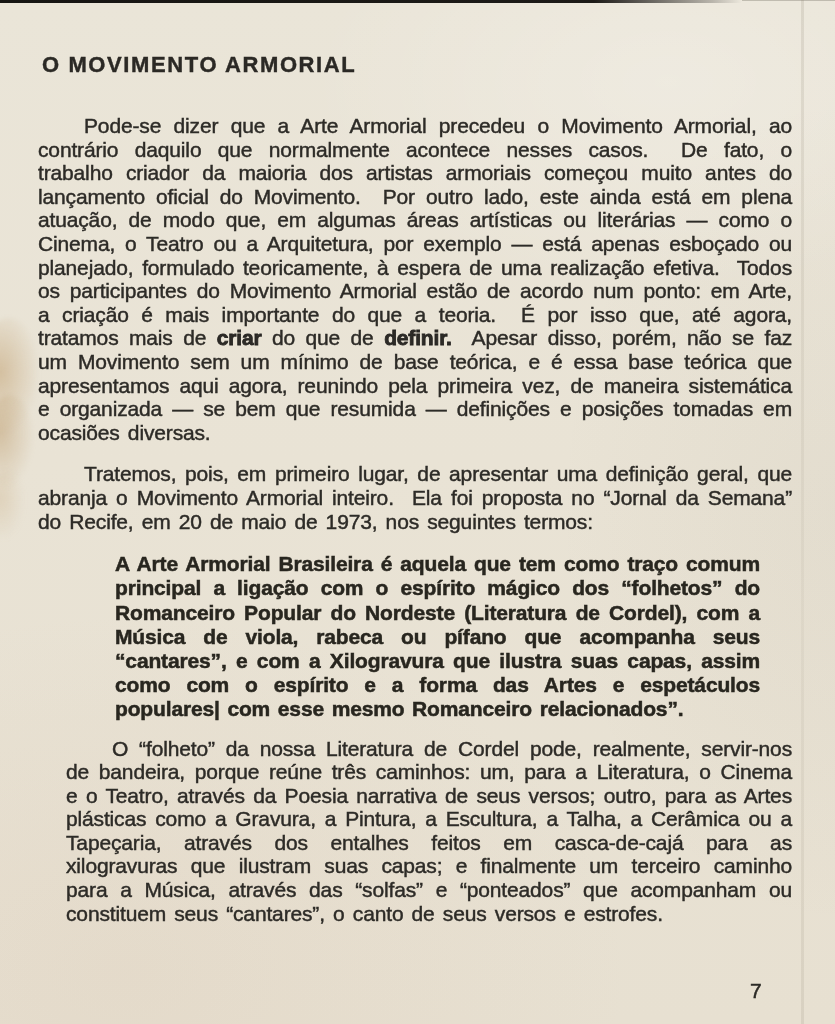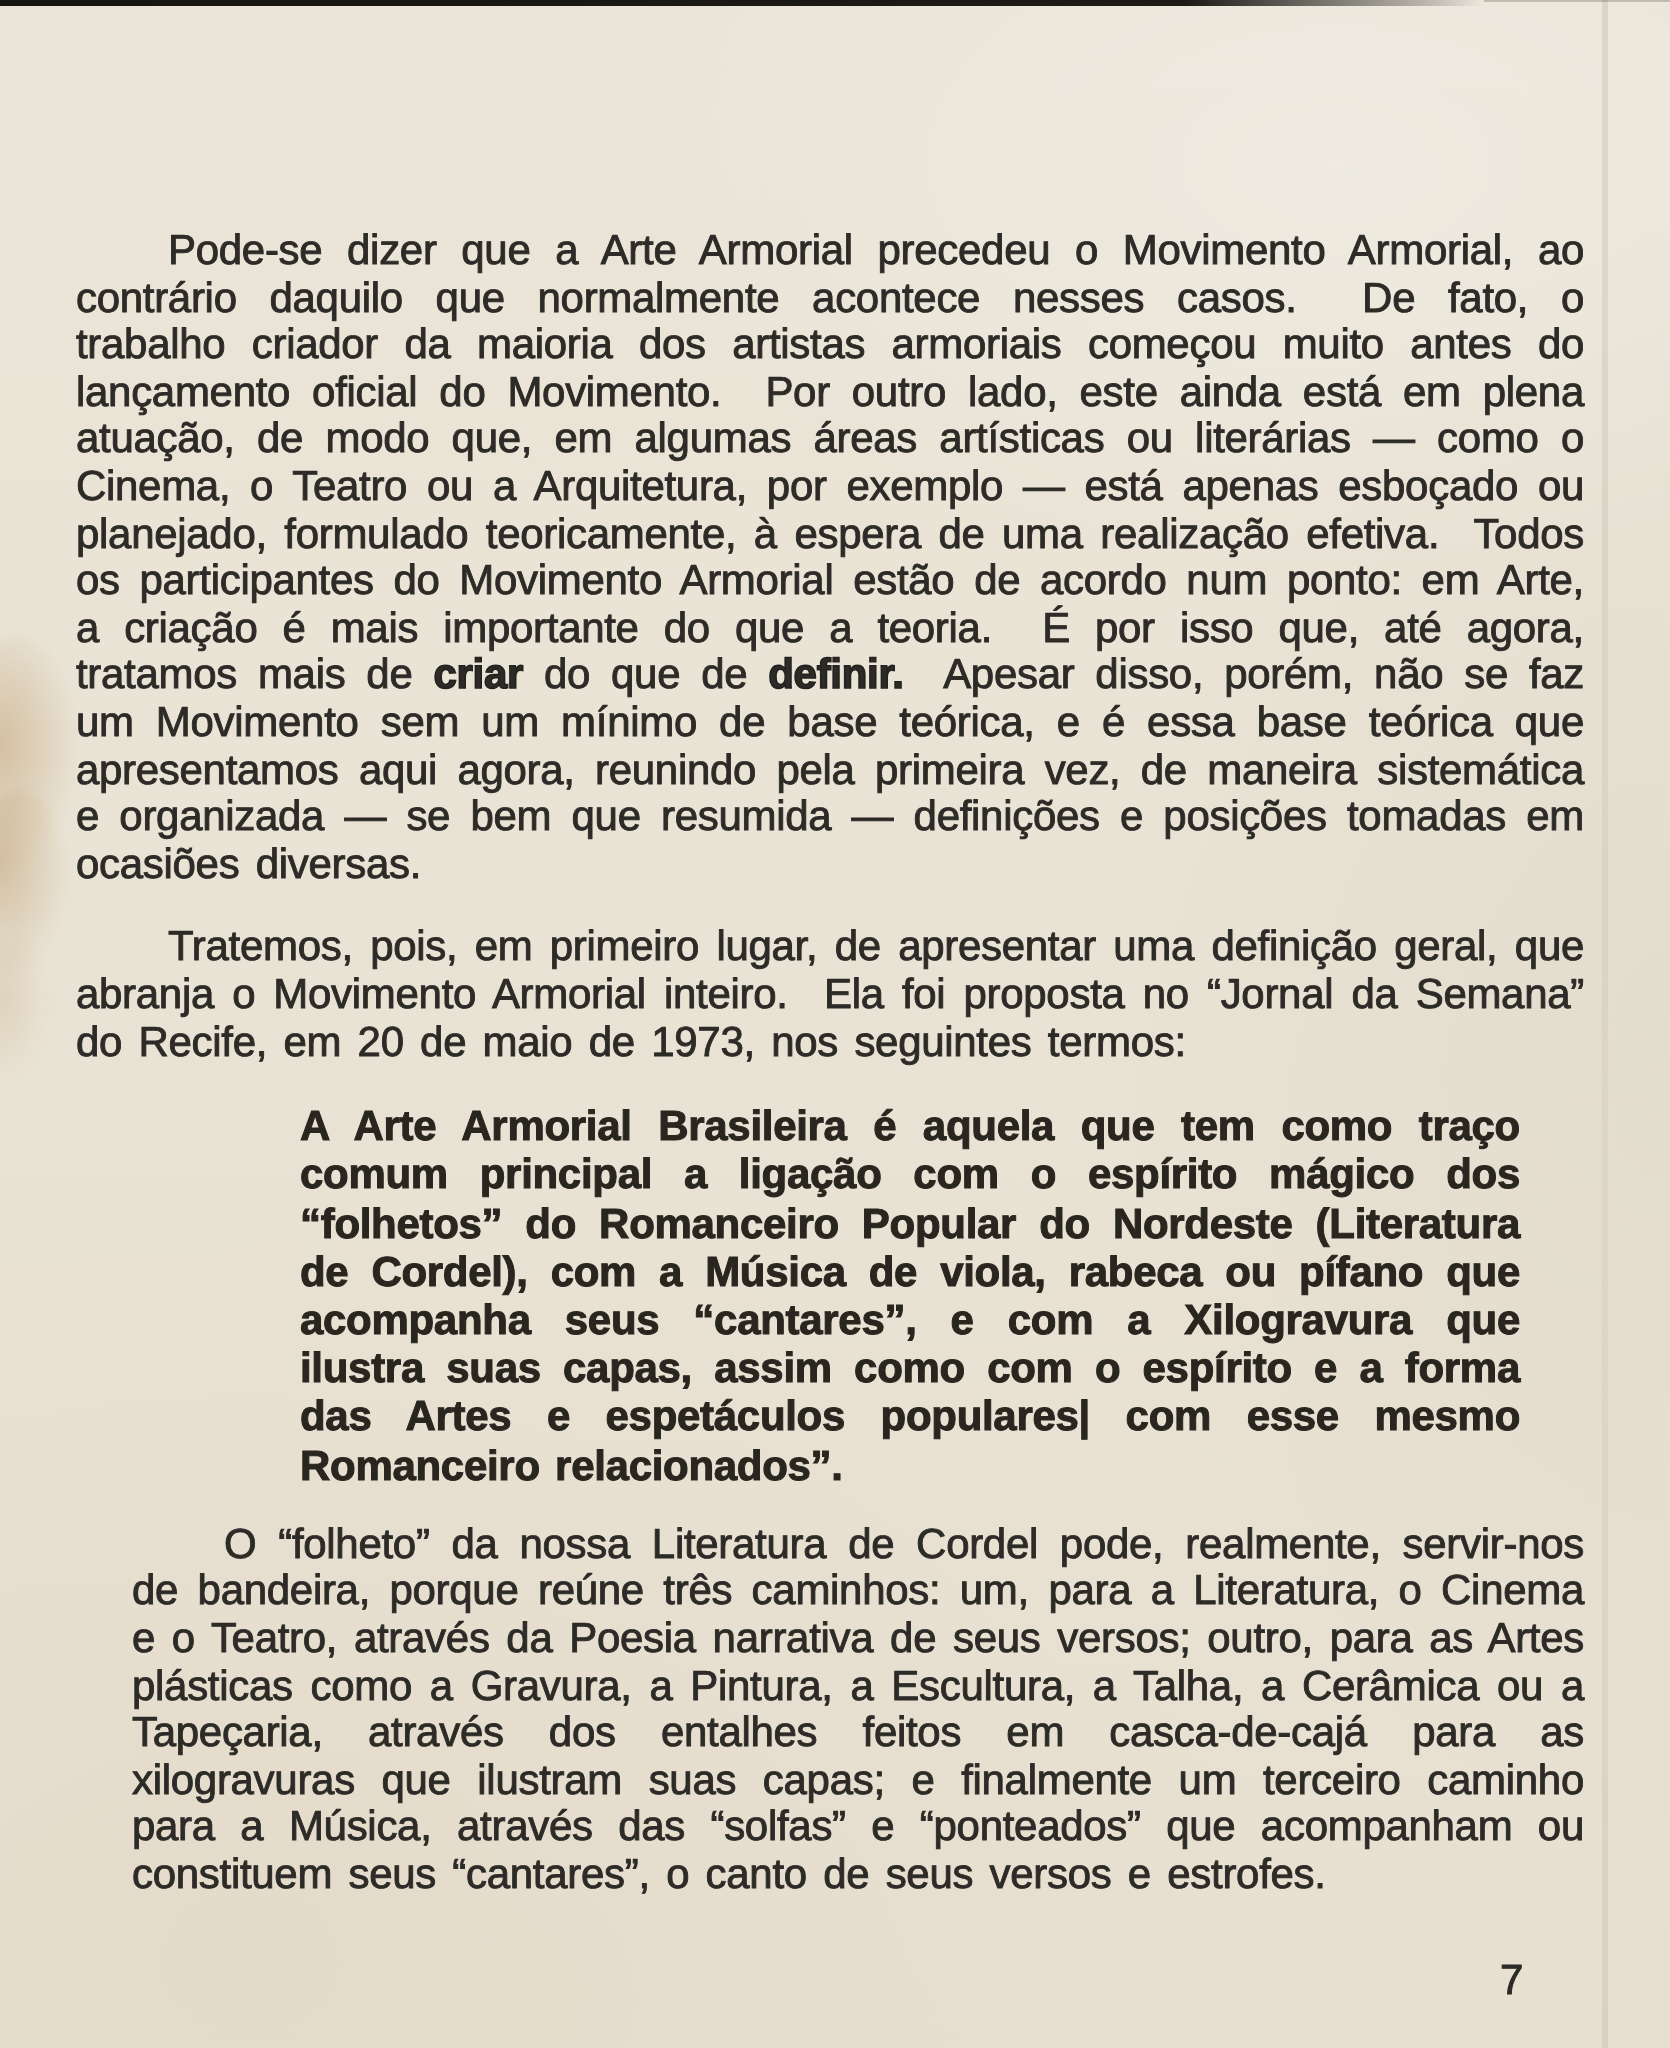--- a/index.html
+++ b/index.html
@@ -73,21 +73,21 @@
     word-spacing: 2.5px;
     color: #2d2b27;
     -webkit-text-stroke: 0.45px #2d2b27;
   }
   .body-par b, .body-par strong {
     -webkit-text-stroke: 0.8px #24221f;
   }
   .par-2 { margin-top: 18px; }
   .par-4 { margin-top: 15px; margin-left: 28px; }
   .quote {
-    margin: 19px 32px 0 112px;
+    margin: 19px 32px 0 77px;
     font-size: 21px; line-height: 24.2px;
     font-weight: bold;
     text-align: justify;
     text-indent: 0;
     white-space: pre-wrap;
     letter-spacing: -0.15px;
     word-spacing: 2px;
     color: #28261f;
     -webkit-text-stroke: 0.5px #28261f;
   }
@@ -103,20 +103,21 @@
 
 <div class="page">
 
   <div class="scan-top-line"></div>
   <div class="scan-top-line-right"></div>
   <div class="crease"></div>
   <div class="stain stain-1"></div>
   <div class="stain stain-2"></div>
   <div class="stain stain-3"></div>
 
+  <h1 class="page-title">O MOVIMENTO ARMORIAL</h1>
 
   <div class="text-column">
 
     <p class="body-par par-1"><span>Pode-se dizer que a Arte Armorial precedeu o Movimento Armorial, ao contrário daquilo que normalmente acontece nesses casos.  De fato, o trabalho criador da maioria dos artistas armoriais começou muito antes do lançamento oficial do Movimento.  Por outro lado, este ainda está em plena atuação, de modo que, em algumas áreas artísticas ou literárias — como o Cinema, o Teatro ou a Arquitetura, por exemplo — está apenas esboçado ou planejado, formulado teoricamente, à espera de uma realização efetiva.  Todos os participantes do Movimento Armorial estão de acordo num ponto: em Arte, a criação é mais importante do que a teoria.  É por isso que, até agora, tratamos mais de </span><strong>criar</strong><span> do que de </span><strong>definir.</strong><span>  Apesar disso, porém, não se faz um Movimento sem um mínimo de base teórica, e é essa base teórica que apresentamos aqui agora, reunindo pela primeira vez, de maneira sistemática e organizada — se bem que resumida — definições e posições tomadas em ocasiões diversas.</span></p>
 
     <p class="body-par par-2">Tratemos, pois, em primeiro lugar, de apresentar uma definição geral, que abranja o Movimento Armorial inteiro.  Ela foi proposta no “Jornal da Semana” do Recife, em 20 de maio de 1973, nos seguintes termos:</p>
 
     <blockquote class="quote">A Arte Armorial Brasileira é aquela que tem como traço comum principal a ligação com o espírito mágico dos “folhetos” do Romanceiro Popular do Nordeste (Literatura de Cordel), com a Música de viola, rabeca ou pífano que acompanha seus “cantares”, e com a Xilogravura que ilustra suas capas, assim como com o espírito e a forma das Artes e espetáculos populares| com esse mesmo Romanceiro relacionados”.</blockquote>
 
     <p class="body-par par-4">O “folheto” da nossa Literatura de Cordel pode, realmente, servir-nos de bandeira, porque reúne três caminhos: um, para a Literatura, o Cinema e o Teatro, através da Poesia narrativa de seus versos; outro, para as Artes plásticas como a Gravura, a Pintura, a Escultura, a Talha, a Cerâmica ou a Tapeçaria, através dos entalhes feitos em casca-de-cajá para as xilogravuras que ilustram suas capas; e finalmente um terceiro caminho para a Música, através das “solfas” e “ponteados” que acompanham ou constituem seus “cantares”, o canto de seus versos e estrofes.</p>

